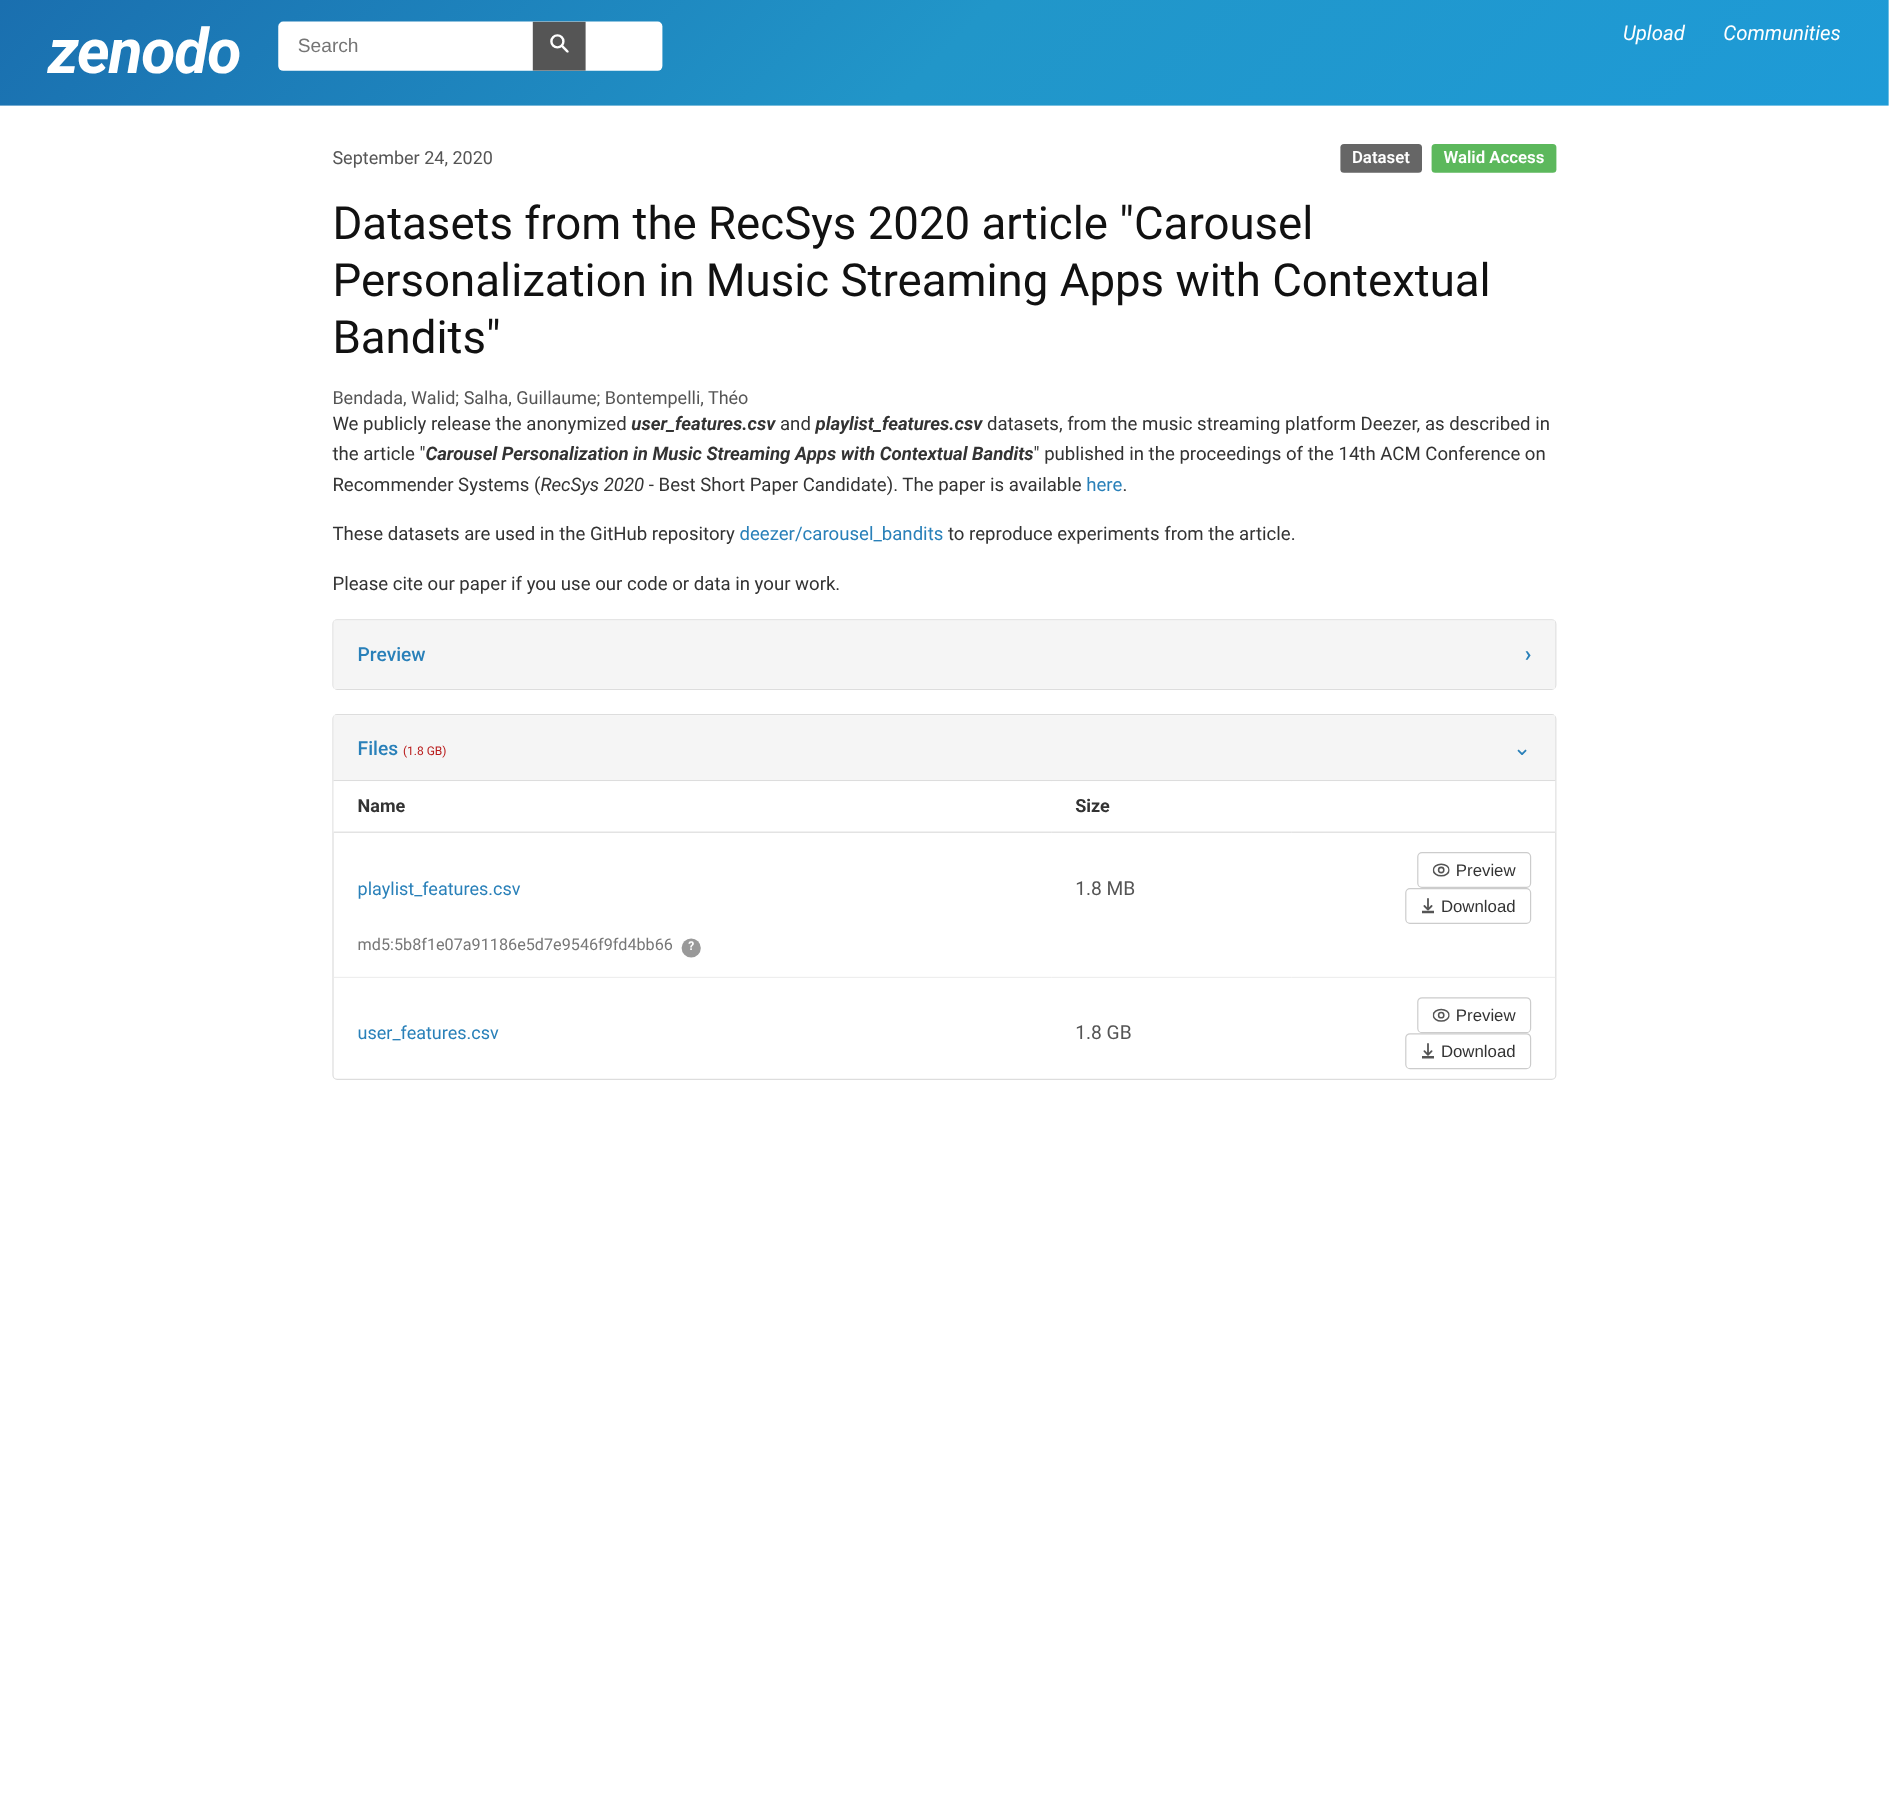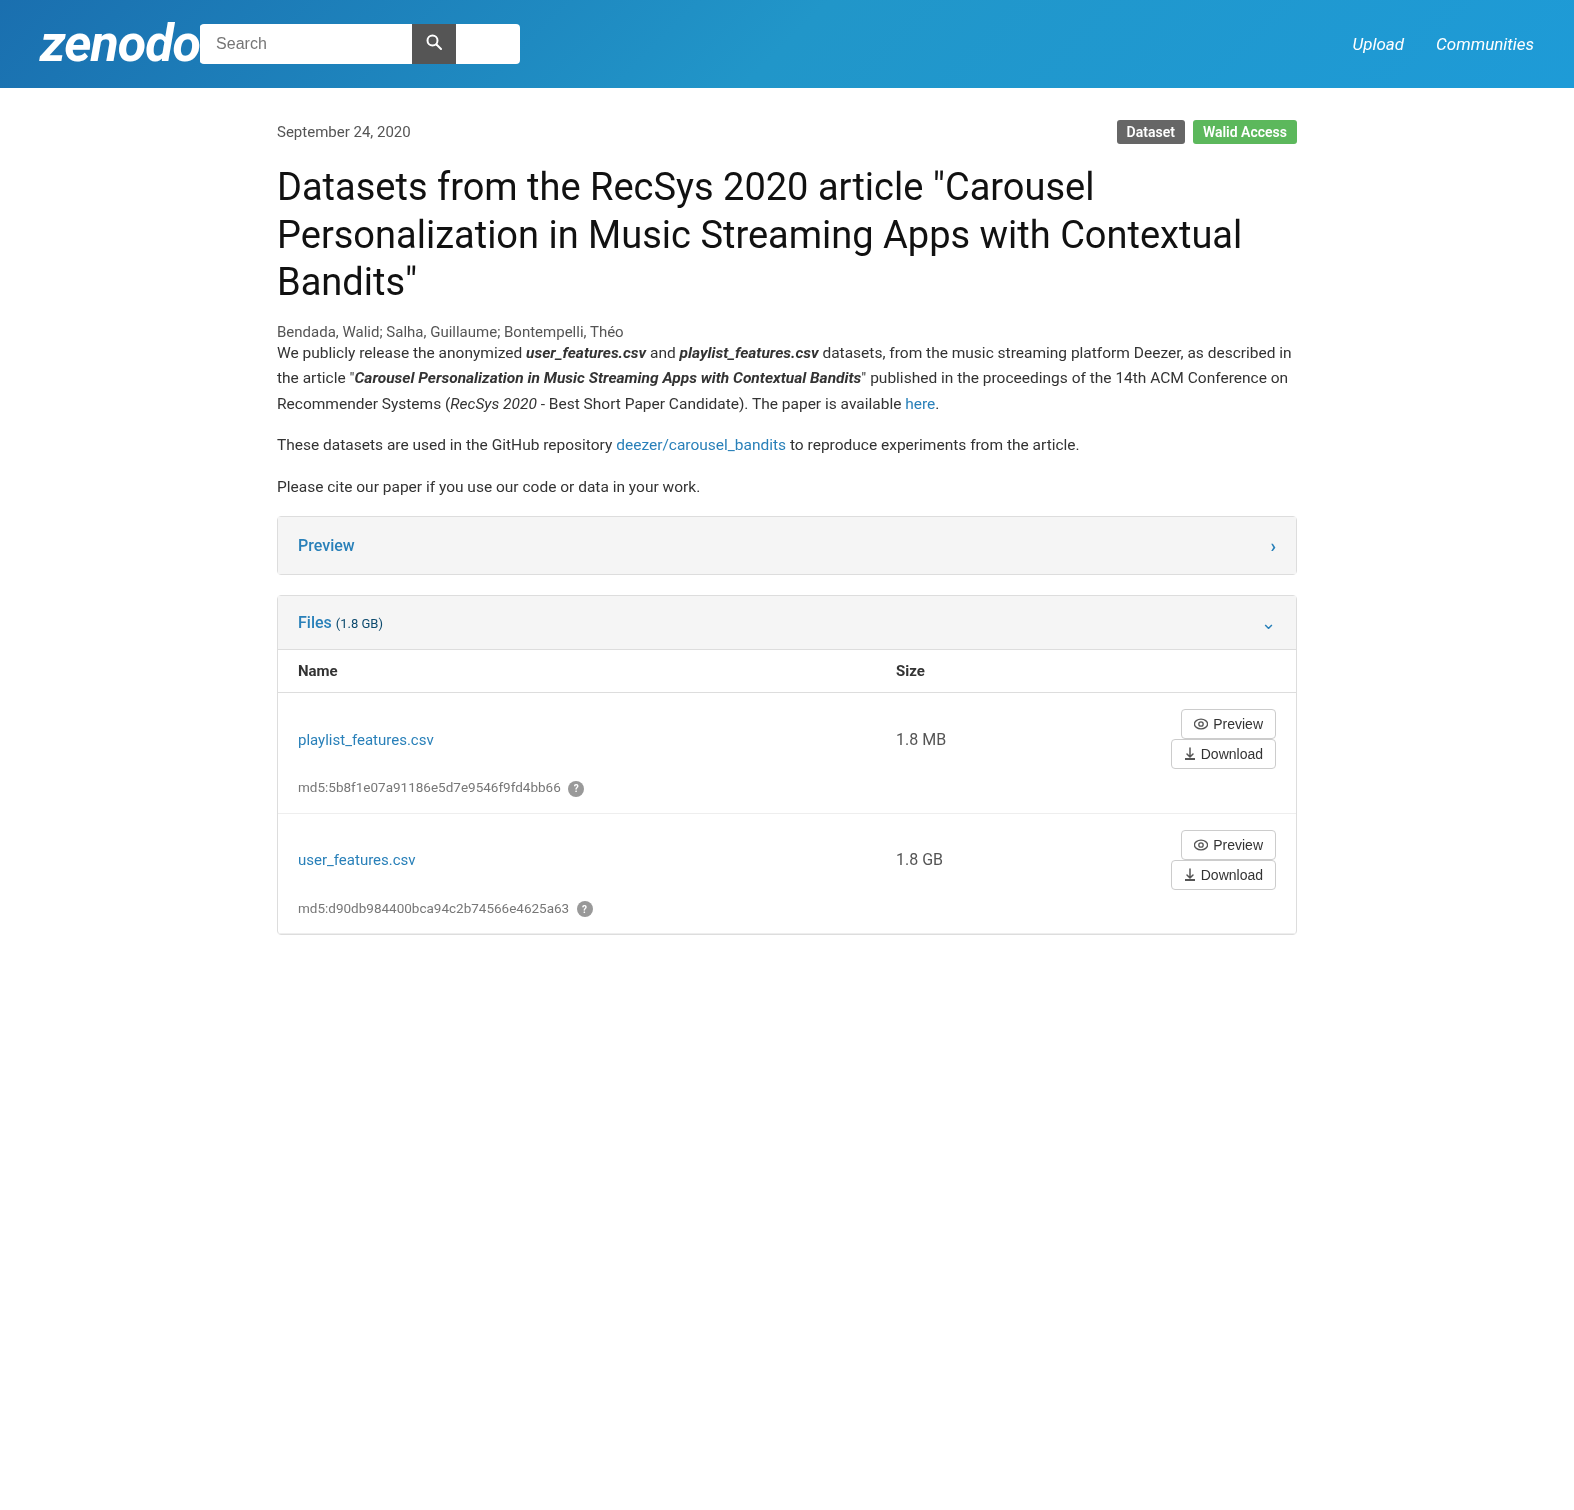--- a/index.html
+++ b/index.html
@@ -3,21 +3,22 @@
   <meta charset="utf-8">
   <style>
     * { box-sizing: border-box; margin: 0; padding: 0; }
     body { font-family: -apple-system, BlinkMacSystemFont, 'Segoe UI', Roboto, Helvetica, Arial, sans-serif; font-size: 16px; color: #333; background: #fff; }
 
     
     .header {
       background: linear-gradient(135deg, #1a6faf 0%, #2196c9 50%, #1e9bd7 100%);
       padding: 18px 40px;
       display: flex;
-      align-items: center;
+      align-items: flex-start;
+      gap: 32px;
     }
     .logo {
       font-size: 52px;
       font-weight: 700;
       color: #fff;
       letter-spacing: -1px;
       font-style: italic;
       line-height: 1;
     }
     .search-container {
@@ -161,22 +162,22 @@
       padding: 16px 20px;
       background: #f5f5f5;
       border-bottom: 1px solid #ddd;
     }
     .files-title {
       color: #2980b9;
       font-size: 16px;
       font-weight: 500;
     }
     .files-size {
-      color: #0c4a6e;
-      font-size: 13px;
+      color: #b91c1c;
+      font-size: 10px;
     }
 
     .files-table {
       width: 100%;
       border-collapse: collapse;
     }
     .files-table th {
       text-align: left;
       padding: 12px 20px;
       font-weight: 700;
@@ -369,23 +370,17 @@
             </button>
             <button class="action-btn">
               <svg width="12" height="14" viewBox="0 0 12 14" fill="none">
                 <path d="M6 1v8M3 7l3 3 3-3" stroke="#555" stroke-width="1.5" stroke-linecap="round" stroke-linejoin="round"></path>
                 <path d="M1 11h10v2H1z" fill="#555"></path>
               </svg>
               <span>Download</span>
             </button>
           </td>
         </tr>
-        <tr class="file-md5-row">
-          <td colspan="3">
-            <span>md5:d90db984400bca94c2b74566e4625a63</span>
-            <span class="help-icon">?</span>
-          </td>
-        </tr>
       </tbody>
     </table>
   </div>
 
 </main>
 
 </body></html>

